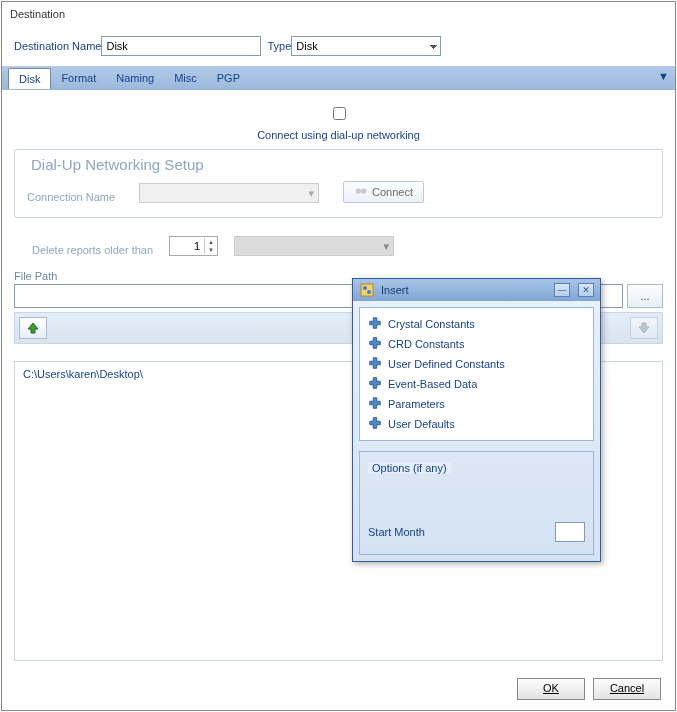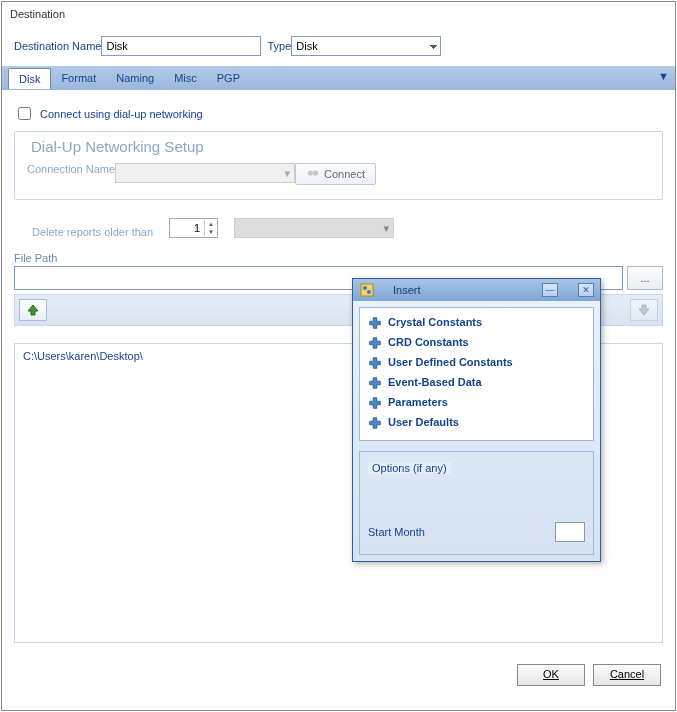--- a/index.html
+++ b/index.html
@@ -8,47 +8,47 @@
 .title { padding: 6px 8px; color: #333; }
 .form-row { display: flex; align-items: center; padding: 10px 12px; }
 .lbl { color: #15428b; font-size: 11px; }
 input[type=text], select { border: 1px solid #7f9db9; padding: 2px 4px; font-size: 11px; background: #fff; height: 20px; }
 select { appearance: none; padding-right: 18px; background-image: linear-gradient(45deg, transparent 50%, #555 50%), linear-gradient(-45deg, transparent 50%, #555 50%); background-position: right 6px top 8px, right 2px top 8px; background-size: 4px 4px; background-repeat: no-repeat; }
 .tabs-bar { display: flex; align-items: center; background: linear-gradient(#b3cae7, #9ab8dc); padding: 0 6px; height: 24px; position: relative; }
 .tab { padding: 4px 10px; color: #15428b; cursor: pointer; }
 .tab.active { background: #fff; border: 1px solid #789; border-bottom: none; border-radius: 2px 2px 0 0; margin-bottom: -1px; }
 .tab-expand { position: absolute; right: 6px; top: 4px; color: #15428b; }
 .tab-content { padding: 10px 12px; color: #444; }
-.check-row { display: flex; align-items: center; gap: 6px; padding: 4px 0; color: #15428b; }
+.check-row { display: flex; align-items: center; gap: 6px; padding: 4px 0; color: #15428b; flex-direction: column; }
 .fieldset { border: 1px solid #c8d6e8; border-radius: 2px; padding: 10px 12px 14px 12px; margin: 4px 0 12px 0; }
 .fieldset-legend { color: #8da6c4; font-size: 15px; margin-top: -18px; background: #fff; display: inline-block; padding: 0 4px; }
 .disabled-input { background: #f0f0f0; border: 1px solid #ccc; height: 20px; }
 .btn { border: 1px solid #a9bcd6; background: linear-gradient(#fdfdfd,#e8eef7); padding: 2px 10px; border-radius: 2px; color: #444; cursor: pointer; display: inline-flex; align-items: center; gap: 4px; height: 22px; }
 .spinner { display: inline-flex; align-items: center; border: 1px solid #aaa; height: 20px; background: #fff; }
 .spinner input { border: none; width: 34px; text-align: right; padding: 0 4px; height: 18px; }
 .spinner .arrows { display: flex; flex-direction: column; border-left: 1px solid #ccc; }
 .spinner .arrows span { font-size: 6px; line-height: 8px; padding: 0 3px; cursor: pointer; color: #555; }
 .filepath-row { display: flex; align-items: center; gap: 4px; }
 .filepath-row input { flex: 1; height: 24px; }
 .browse-btn { width: 36px; height: 24px; border: 1px solid #a9bcd6; background: linear-gradient(#fdfdfd,#e8eef7); cursor: pointer; display: flex; align-items: center; justify-content: center; }
 .arrow-bar { display: flex; justify-content: space-between; padding: 4px 0; background: linear-gradient(#e4edf7,#d8e4f0); border: 1px solid #c8d6e8; margin-top: 4px; }
 .arrow-btn { width: 28px; height: 22px; border: 1px solid #a9bcd6; background: linear-gradient(#fff,#e8eef7); margin: 0 4px; display: flex; align-items: center; justify-content: center; cursor: pointer; }
 .path-box { border: 1px solid #c8d6e8; height: 300px; padding: 6px 8px; color: #15428b; background: #fff; margin-top: 17px; }
-.button-bar { position: absolute; bottom: 24px; right: 14px; display: flex; gap: 8px; }
+.button-bar { position: absolute; bottom: 10px; right: 14px; display: flex; gap: 8px; }
 .main-btn { width: 68px; height: 22px; border: 1px solid #888; background: linear-gradient(#fdfdfd,#e4e4e4); cursor: pointer; text-align: center; padding-top: 3px; }
 .main-btn span { text-decoration: underline; }
 
 
 .popup { position: absolute; left: 350px; top: 276px; width: 249px; border: 1px solid #2f5f9f; background: #fff; box-shadow: 2px 2px 6px rgba(0,0,0,0.3); }
-.popup-title { background: linear-gradient(#a8c4e6, #7fa6d4); display: flex; align-items: center; padding: 3px 6px; gap: 18px; color: #1a3a6e; font-size: 13px; }
+.popup-title { background: linear-gradient(#a8c4e6, #7fa6d4); display: flex; align-items: center; padding: 3px 6px; gap: 6px; color: #1a3a6e; font-size: 13px; }
 .popup-title .ptxt { flex: 1; }
 .popup-ctrl { width: 16px; height: 14px; border: 1px solid #5a7fb5; background: linear-gradient(#d8e6f6,#b8cee8); margin-left: 2px; display: flex; align-items: center; justify-content: center; cursor: pointer; font-size: 9px; color: #2f5f9f; }
 .popup-body { background: linear-gradient(#e8f0fa, #d4e2f2); padding: 6px; }
 .popup-list { background: #fff; border: 1px solid #9ab8dc; padding: 6px 4px; }
-.popup-item { display: flex; align-items: flex-start; gap: 6px; padding: 2px 4px; color: #15428b; cursor: pointer; font-weight: bold; }
+.popup-item { display: flex; align-items: center; gap: 6px; padding: 2px 4px; color: #15428b; cursor: pointer; }
 .puzzle-icon { width: 14px; height: 14px; display: inline-block; }
 .popup-fieldset { border: 1px solid #9ab8dc; margin-top: 10px; padding: 10px 8px 12px 8px; background: transparent; }
 .popup-fieldset-legend { margin-top: -18px; background: linear-gradient(#e4eef8,#e4eef8); padding: 0 4px; color: #15428b; display: inline-block; }
 .popup-sm-row { display: flex; align-items: center; justify-content: space-between; margin-top: 48px; }
 .popup-sm-row input { width: 30px; height: 20px; }
 
 svg { display: block; }
 </style>
 </head>
 <body>
@@ -74,21 +74,21 @@
     <div class="tab-expand">▼</div>
   </div>
 
   <div class="tab-content">
     <div class="check-row">
       <input type="checkbox" style="">
       <span>Connect using dial-up networking</span>
     </div>
     <div class="fieldset">
       <div class="fieldset-legend">Dial-Up Networking Setup</div>
-      <div style="display:flex;align-items:flex-start;gap:0;margin-top:8px">
+      <div style="display:flex;align-items:flex-end;gap:24px;margin-top:8px">
         <span class="lbl" style="color:#8da6c4">Connection Name</span>
         <div class="disabled-input" style="width:180px;position:relative">
           <span style="position:absolute;right:4px;top:3px;color:#aaa">▾</span>
         </div>
         <div class="btn" style="opacity:0.8">
           <span>
             <svg class="puzzle-icon" viewBox="0 0 16 16">
                 <circle cx="5" cy="8" r="3" fill="#bbb"></circle>
                 <circle cx="11" cy="8" r="3" fill="#bbb"></circle>
               </svg>

